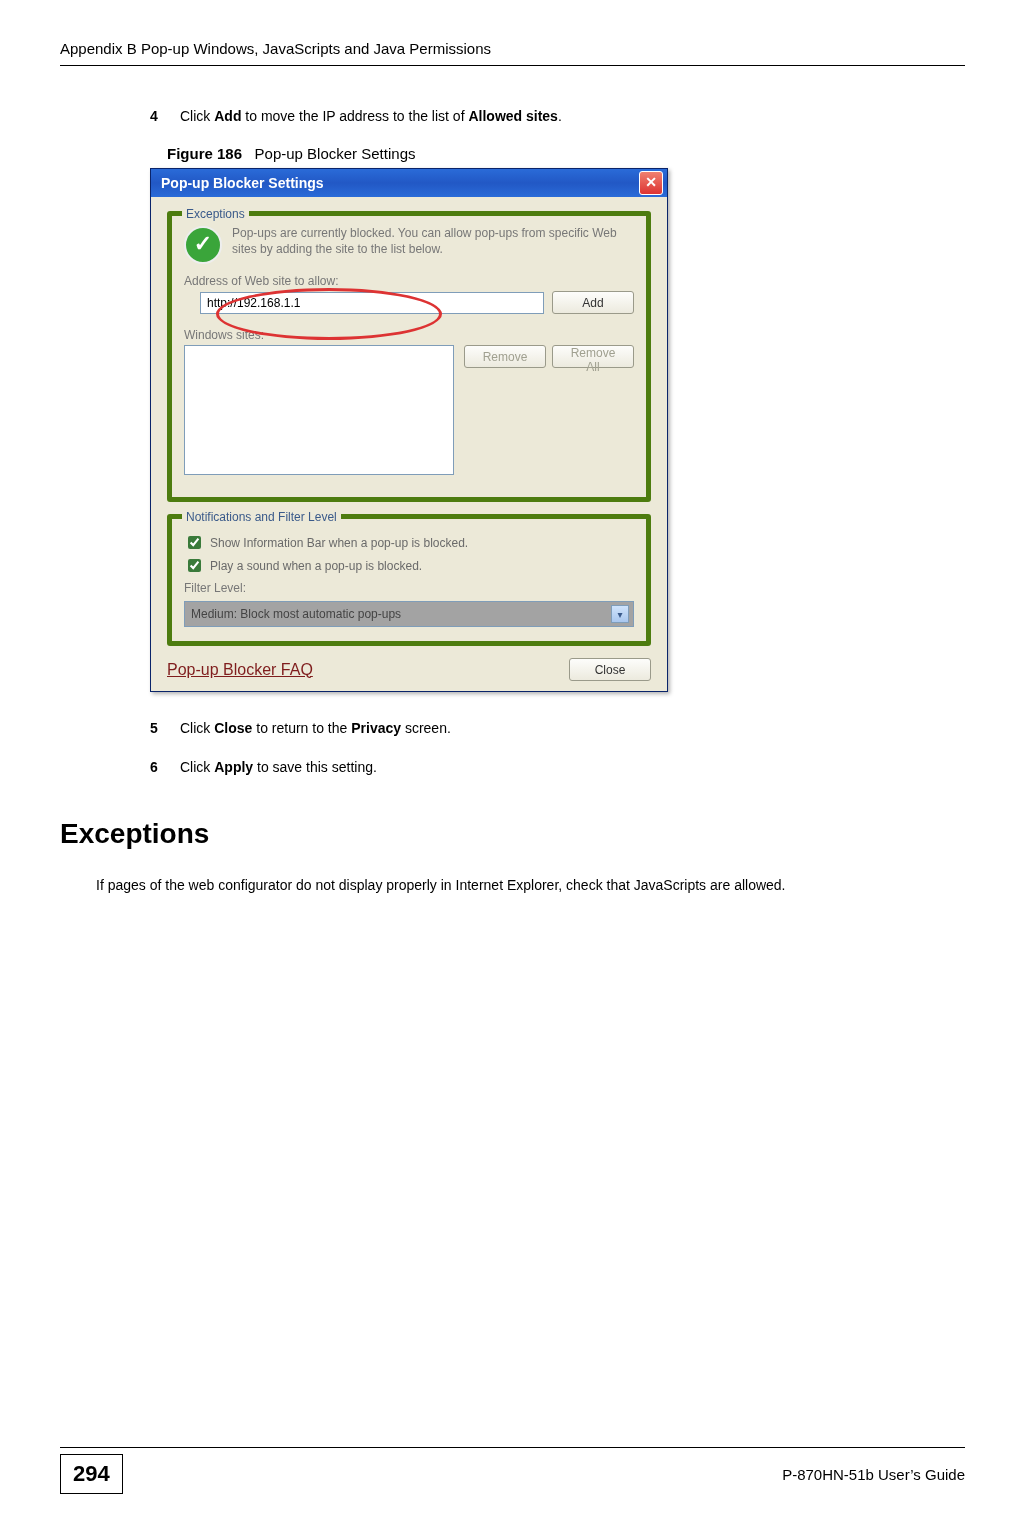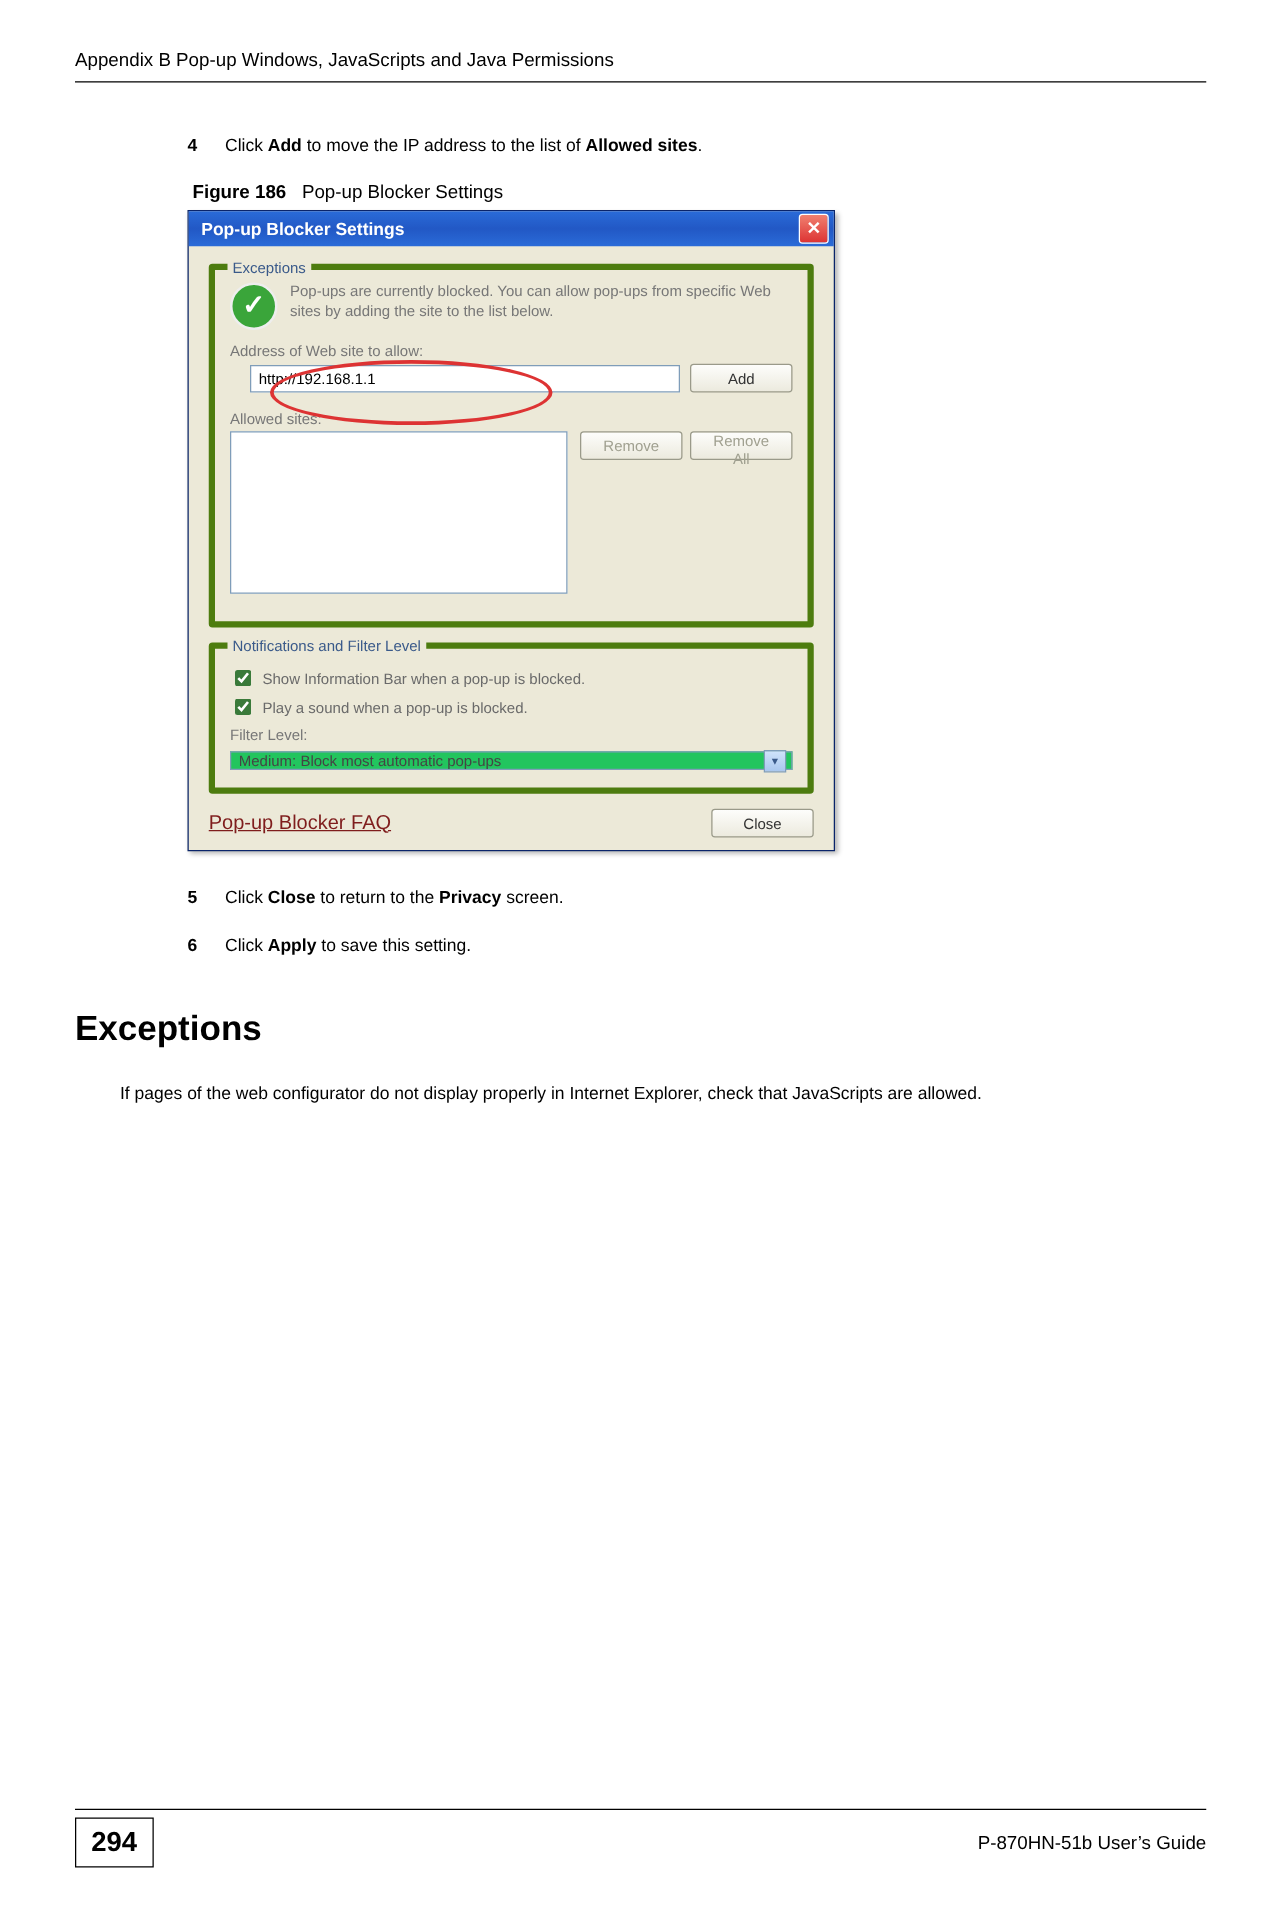--- a/index.html
+++ b/index.html
@@ -41,21 +41,21 @@
     width: 30px;
     flex-shrink: 0;
   }
   .step-text {
     flex: 1;
   }
   .figure-caption {
     font-family: Arial, sans-serif;
     font-size: 15px;
     margin-bottom: 6px;
-    margin-left: 4px;
+    margin-left: 17px;
   }
   .figure-caption b {
     font-weight: bold;
   }
   .section-heading {
     font-family: Arial, sans-serif;
     font-size: 28px;
     font-weight: bold;
     margin: 40px 0 24px 0;
   }
@@ -225,23 +225,23 @@
     margin: 4px 0;
   }
   .checkbox-row input {
     accent-color: #3a7a3a;
   }
   .select-row {
     margin-top: 6px;
   }
   .xp-select {
     width: 100%;
-    height: 15px;
+    height: 26px;
     border: 1px solid #7f9db9;
-    background: #22c55e;
+    background: #a3a3a3;
     display: flex;
     align-items: center;
     justify-content: space-between;
     padding: 0 4px 0 6px;
     box-sizing: border-box;
     font-size: 12px;
     color: #444;
   }
   .xp-select .chev {
     width: 16px;
@@ -325,21 +325,21 @@
             <div class="info-row">
               <div class="info-icon"></div>
               <div class="info-text">Pop-ups are currently blocked. You can allow pop-ups from specific Web sites by adding the site to the list below.</div>
             </div>
             <div class="field-label">Address of Web site to allow:</div>
             <div class="input-row">
               <input class="text-input" type="text" value="http://192.168.1.1" style="">
               <button class="xp-btn">Add</button>
             </div>
             <div class="highlight-circle"></div>
-            <div class="field-label" style="margin-top:14px;">Allowed sites:</div>
+            <div class="field-label" style="margin-top:14px;">Windows sites:</div>
             <div class="list-side">
               <div class="listbox"></div>
               <div class="list-buttons">
                 <button class="xp-btn disabled">Remove</button>
                 <button class="xp-btn disabled">Remove All</button>
               </div>
             </div>
           </div>
 
           <div class="fieldset">

